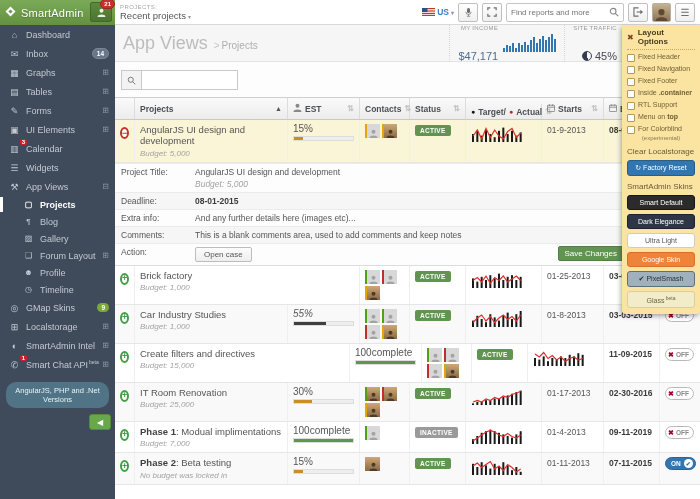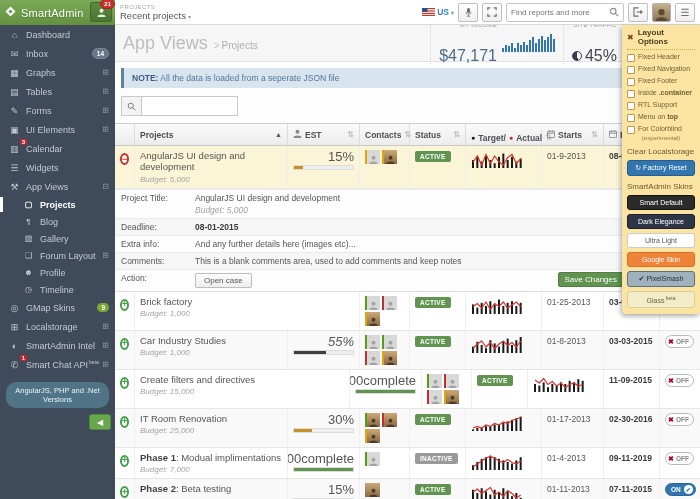--- a/index.html
+++ b/index.html
@@ -47,21 +47,21 @@
   
   .content{position:absolute;top:25px;left:115px;right:0;bottom:0;background:#fff;}
   .ribbon{height:37px;background:#f6f6f6;border-bottom:1px solid #e3e3e3;display:flex;align-items:center;padding:0 4px 0 8px;}
   .crumb-title{font-size:18px;color:#bcbcbc;}
   .crumb-sep{font-size:10px;color:#c4c4c4;margin:4px 2px 0 6px;}
   .crumb-sub{font-size:10px;color:#aeaeae;margin-top:4px;}
   .stats{margin-left:auto;display:flex;align-items:center;gap:8px;padding-right:2px;}
   .stat{display:flex;align-items:center;gap:5px;border-left:1px dotted #d5d5d5;padding-left:8px;}
   .stat-txt{display:flex;flex-direction:column;align-items:flex-end;line-height:1;}
   .stat-label{font-size:6px;color:#9a9a9a;letter-spacing:.3px;}
-  .stat-value{font-size:16px;color:#4b6e8c;margin-top:20px;display:flex;align-items:center;gap:3px;}
+  .stat-value{font-size:11px;color:#4b6e8c;margin-top:20px;display:flex;align-items:center;gap:3px;}
   .stat-value.dark{color:#45464f;}
   .donut{width:10px;height:10px;border-radius:50%;background:conic-gradient(#f6f6f6 0 45%,#343d50 45% 100%);border:1px solid #343d50;}
   .sparkbars{display:flex;align-items:flex-end;gap:1px;height:18px;}
   .sparkbars i{display:block;width:2px;border-radius:0;}
   .cart-btn{margin-left:4px;color:#9b8c62;}
 
   .note{margin:6px 6px 0;background:#d9e5ee;border-left:3px solid #60819f;color:#53759a;font-size:8.5px;padding:5px 8px;}
   .note b{color:#3c5f85;}
 
   .toolbar{padding:8px 6px 7px;background:#fdfdfd;}
@@ -78,21 +78,21 @@
   .th .dot-black{color:#111;font-size:7px;}
   .th .dot-red{color:#cc1f1f;font-size:7px;}
   .trow{display:flex;border-bottom:1px solid #e6e6e6;background:#fff;}
   .trow.stripe{background:#f9f9f9;}
   .trow.sel{background:#fbf5d7;}
   .td{padding:4px 5px;border-right:1px solid #efefef;overflow:hidden;}
   .td.lead{display:flex;align-items:flex-start;justify-content:center;padding-top:7px;}
   .proj-name{font-size:9.5px;color:#555;line-height:1.2;}
   .proj-name b{color:#3f3f3f;}
   .proj-budget{font-size:8px;font-style:italic;color:#a3a3a3;margin-top:2px;}
-  .meta{display:flex;justify-content:flex-end;font-size:13px;color:#555;margin-bottom:2px;line-height:1;}
+  .meta{display:flex;justify-content:flex-start;font-size:10px;color:#555;margin-bottom:2px;line-height:1;}
   .track{height:5px;background:#eee;border:1px solid #ddd;}
   .fill{height:100%;}
   .avatars{display:flex;flex-wrap:wrap;gap:2px;}
   .av{width:15px;height:14px;background:#d8d8d8;border-left:2px solid transparent;display:flex;align-items:flex-end;justify-content:center;overflow:hidden;}
   .av.photo{background:linear-gradient(#cda877,#8a6a44);}
   .badge{display:inline-block;font-size:6.5px;font-weight:bold;color:#fff;border-radius:2px;padding:2px 5px;letter-spacing:.3px;}
   .d-start{font-size:8.5px;color:#555;}
   .d-end{font-size:8.5px;font-weight:bold;color:#3b3b3b;}
   .toggle{display:inline-flex;align-items:center;height:13px;border-radius:7px;font-size:6.5px;font-weight:bold;}
   .toggle.off{border:1px solid #b9b9b9;background:#fff;color:#888;padding:0 4px 0 2px;gap:2px;}
@@ -366,21 +366,20 @@
         <span class="cart-btn">
           <svg width="13" height="12" viewBox="0 0 14 13">
               <path d="M1 1 H3 L4.5 8 H11.5 L13 3 H4" fill="none" stroke="#9b8c62" stroke-width="1.2"></path>
               <circle cx="5.5" cy="10.8" r="1.2" fill="#9b8c62"></circle>
               <circle cx="10.5" cy="10.8" r="1.2" fill="#9b8c62"></circle>
             </svg>
         </span>
       </div>
     </div>
 
-    <div class="note"><b>NOTE:</b><span> All the data is loaded from a seperate JSON file</span></div>
 
     <div class="toolbar">
       <div class="tsearch">
         <span class="addon">
           <svg width="9" height="9" viewBox="0 0 12 12">
               <circle cx="5" cy="5" r="3.4" fill="none" stroke="#777" stroke-width="1.3"></circle>
               <line x1="7.6" y1="7.6" x2="11" y2="11" stroke="#777" stroke-width="1.3"></line>
             </svg>
         </span>
         <input type="text" style="">

